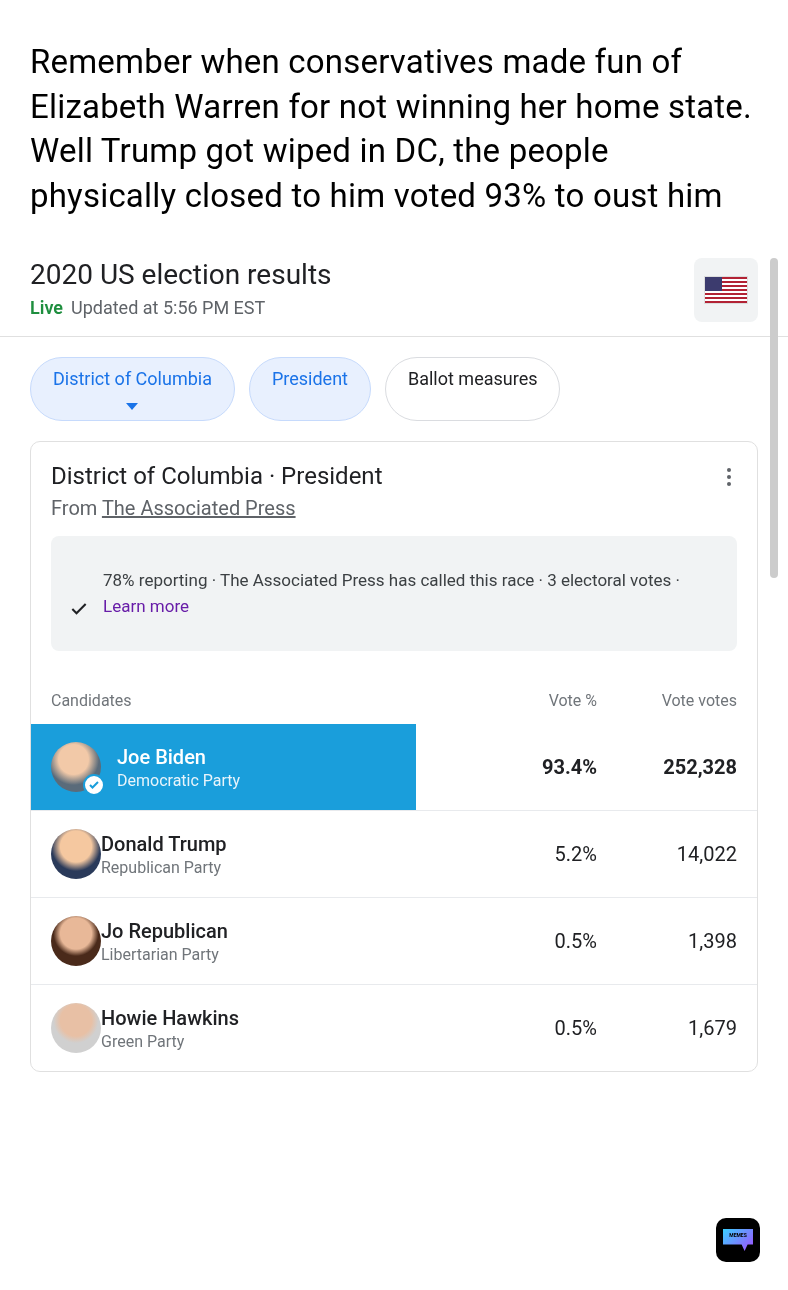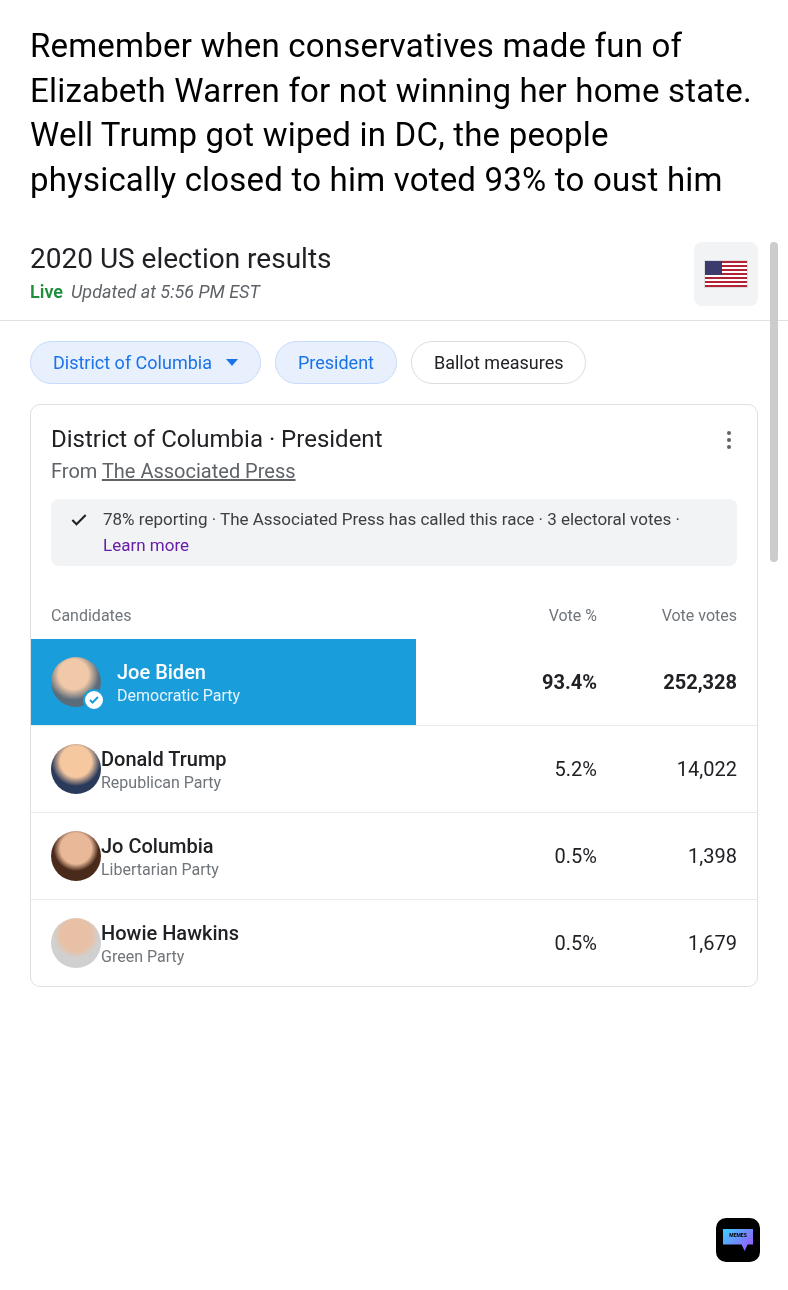--- a/index.html
+++ b/index.html
@@ -3,21 +3,21 @@
 <meta charset="utf-8">
 <style>
   * { box-sizing: border-box; margin: 0; padding: 0; }
   body {
     font-family: -apple-system, BlinkMacSystemFont, "Segoe UI", Roboto, Arial, sans-serif;
     background: #fff;
     width: 788px;
     color: #202124;
   }
   .commentary {
-    padding: 24px 30px 40px 30px;
+    padding: 40px 30px 40px 30px;
     font-size: 33px;
     line-height: 1.35;
     font-weight: 400;
     color: #000;
     letter-spacing: 0.2px;
   }
   .results-wrapper {
     padding: 0 30px;
     position: relative;
   }
@@ -47,21 +47,20 @@
     align-items: center;
     gap: 8px;
     font-size: 18px;
   }
   .live-badge {
     color: #1e8e3e;
     font-weight: 600;
   }
   .updated {
     color: #5f6368;
-    font-style: italic;
   }
   .flag-box {
     width: 64px;
     height: 64px;
     background: #f1f3f4;
     border-radius: 8px;
     display: flex;
     align-items: center;
     justify-content: center;
   }
@@ -107,20 +106,21 @@
   .chip {
     border-radius: 999px;
     padding: 10px 22px;
     font-size: 18px;
     border: 1px solid #dadce0;
     background: #fff;
     display: flex;
     align-items: center;
     gap: 14px;
     cursor: pointer;
+    flex-direction: column;
   }
   .chip.active {
     background: #e8f0fe;
     border-color: #c6dafc;
     color: #1a73e8;
   }
   .chip.inactive-blue {
     color: #1a73e8;
   }
   .chevron-down {
@@ -163,26 +163,27 @@
   }
   .more-dots span {
     width: 4px; height: 4px;
     background: #5f6368;
     border-radius: 50%;
   }
   .status-box {
     background: #f1f3f4;
     margin: 0 20px;
     border-radius: 8px;
-    padding: 8px 18px;
+    padding: 32px 18px;
     display: flex;
     gap: 14px;
     font-size: 17px;
     color: #3c4043;
     line-height: 1.5;
+    align-items: flex-end;
   }
   .check-icon {
     flex-shrink: 0;
     width: 20px; height: 20px;
     margin-top: 3px;
   }
   .learn-more {
     color: #681da8;
   }
   .table-header {
@@ -377,21 +378,21 @@
         <div class="cand-name">Donald Trump</div>
         <div class="cand-party">Republican Party</div>
       </div>
       <div class="row-pct num">5.2%</div>
       <div class="row-count num">14,022</div>
     </div>
 
     <div class="candidate-row">
       <div class="avatar jorgensen"></div>
       <div class="cand-info">
-        <div class="cand-name">Jo Columbia</div>
+        <div class="cand-name">Jo Republican</div>
         <div class="cand-party">Libertarian Party</div>
       </div>
       <div class="row-pct num">0.5%</div>
       <div class="row-count num">1,398</div>
     </div>
 
     <div class="candidate-row">
       <div class="avatar hawkins"></div>
       <div class="cand-info">
         <div class="cand-name">Howie Hawkins</div>

